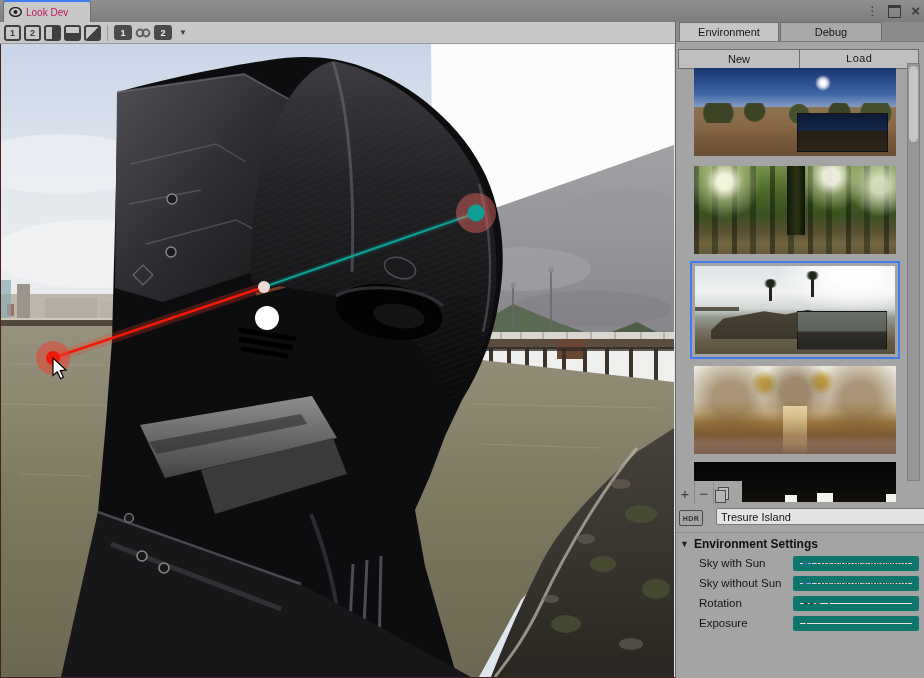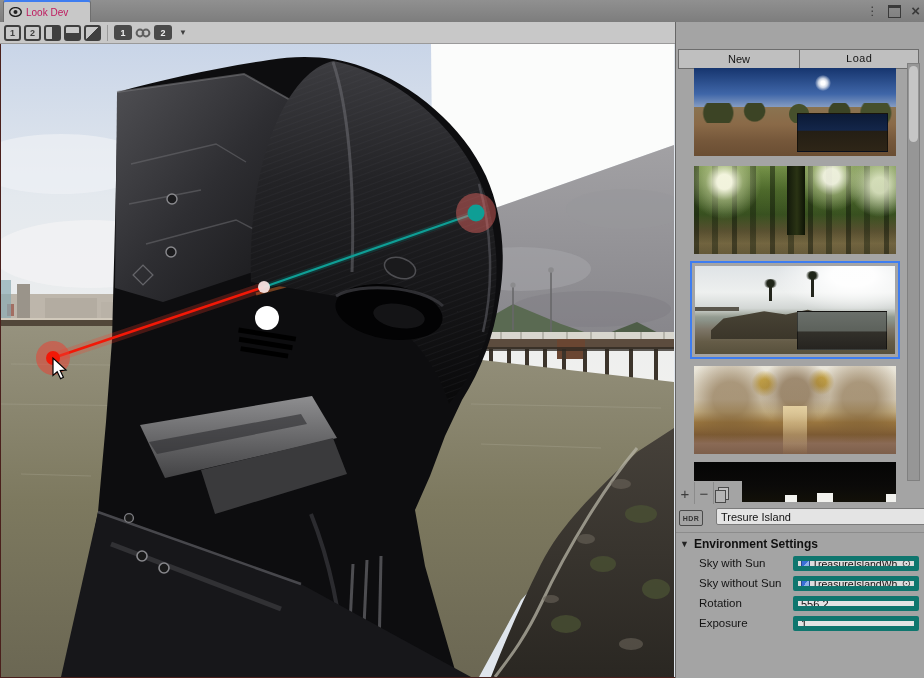--- a/index.html
+++ b/index.html
@@ -128,21 +128,21 @@
              box-sizing:border-box;font-size:11px;color:#111;display:flex;align-items:center;padding-left:4px;margin-left:12px;}
 
   #settings-divider{left:0;top:510px;width:249px;height:1px;background:#8c8c8c;}
   #settings-header{left:4px;top:514px;height:16px;display:flex;align-items:center;gap:5px;}
   #settings-header .fold{font-size:9px;color:#222;}
   #settings-header .h{font-size:12px;font-weight:bold;color:#111;}
 
   .srow{position:absolute;left:0;width:249px;height:20px;}
   .slabel{position:absolute;left:23px;top:3px;font-size:11.5px;color:#141414;}
   .sfield{position:absolute;left:117px;top:2px;width:126px;height:15px;background:#e4e4e4;
-          border:5px solid #0f766e;border-radius:2px;box-sizing:border-box;
+          border:7px solid #0f766e;border-radius:2px;box-sizing:border-box;
           font-size:11px;color:#111;display:flex;align-items:center;padding:0 3px;overflow:hidden;}
   .objfield{background:#dcdcdc;}
   .objfield .texicon{width:9px;height:9px;margin-right:2px;flex:0 0 auto;
           background:linear-gradient(135deg,#3a6fd8 0 50%,#8fb2e8 50% 100%);border:1px solid #2a4a90;box-sizing:border-box;}
   .objfield .otext{font-size:10.5px;white-space:nowrap;}
   .objfield .picker{margin-left:auto;font-size:11px;color:#333;flex:0 0 auto;}
   .axlabel{position:absolute;top:4px;font-size:11px;color:#333;}
   .axfield{position:absolute;top:2px;height:15px;background:#e4e4e4;border:1px solid #7b7b7b;border-radius:2px;
            box-sizing:border-box;font-size:11px;color:#111;display:flex;align-items:center;padding-left:3px;}
   #sun-icon{position:absolute;left:227px;top:1px;font-size:13px;color:#3a3a3a;}
@@ -395,20 +395,24 @@
     <circle cx="52" cy="314" r="17" fill="rgba(240,60,45,0.5)"></circle>
     <circle cx="52" cy="314" r="7" fill="#f21807"></circle>
   </g>
 
   <path d="M52,314 L52,331.5 L56.2,327.8 L59.6,334.8 L62.4,333.3 L59.2,326.6 L65,326 Z" fill="#ffffff" stroke="#000" stroke-width="1.2"></path>
 </svg>
 </div>
 
 <div id="panel" class="abs">
 
+  <div id="tabstrip" class="abs">
+    <div class="ptab" id="tab-env">Environment</div>
+    <div class="ptab" id="tab-debug">Debug</div>
+  </div>
 
   <div class="pbtn" id="btn-new">New</div>
   <div class="pbtn" id="btn-load">Load</div>
 
   <div class="thumb" id="th1">
     <div class="sky"></div>
       <div class="sun"></div>
     <div class="ground"></div>
       <div class="scrub"></div>
     <div class="inset"></div>

